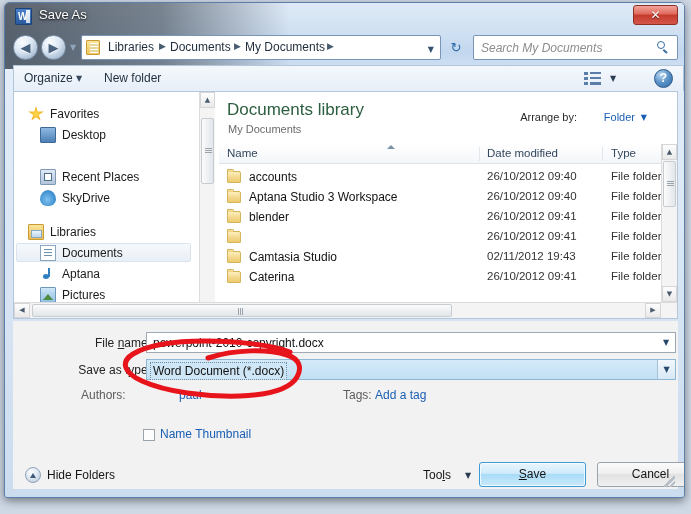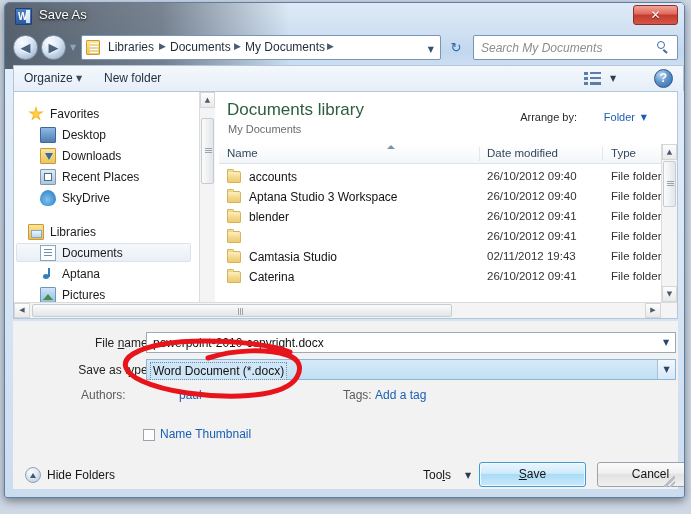--- a/index.html
+++ b/index.html
@@ -543,24 +543,20 @@
       <div id="nav-selected" style="top:151px;"></div>
 
       <div class="nav-item nav-head" style="top:12px;">
         <span class="nav-ico ico-star" style="left:14px;"></span>
         <span class="nav-lbl" style="left:36px;">Favorites</span>
       </div>
       <div class="nav-item" style="top:33px;">
         <span class="nav-ico ico-desktop" style="left:26px;"></span>
         <span class="nav-lbl" style="left:48px;">Desktop</span>
       </div>
-      <div class="nav-item" style="top:54px;">
-        <span class="nav-ico ico-down" style="left:26px;"></span>
-        <span class="nav-lbl" style="left:48px;">Downloads</span>
-      </div>
       <div class="nav-item" style="top:75px;">
         <span class="nav-ico ico-recent" style="left:26px;"></span>
         <span class="nav-lbl" style="left:48px;">Recent Places</span>
       </div>
       <div class="nav-item" style="top:96px;">
         <span class="nav-ico ico-skydrive" style="left:26px;"></span>
         <span class="nav-lbl" style="left:48px;">SkyDrive</span>
       </div>
 
       <div class="nav-item nav-head" style="top:130px;">

